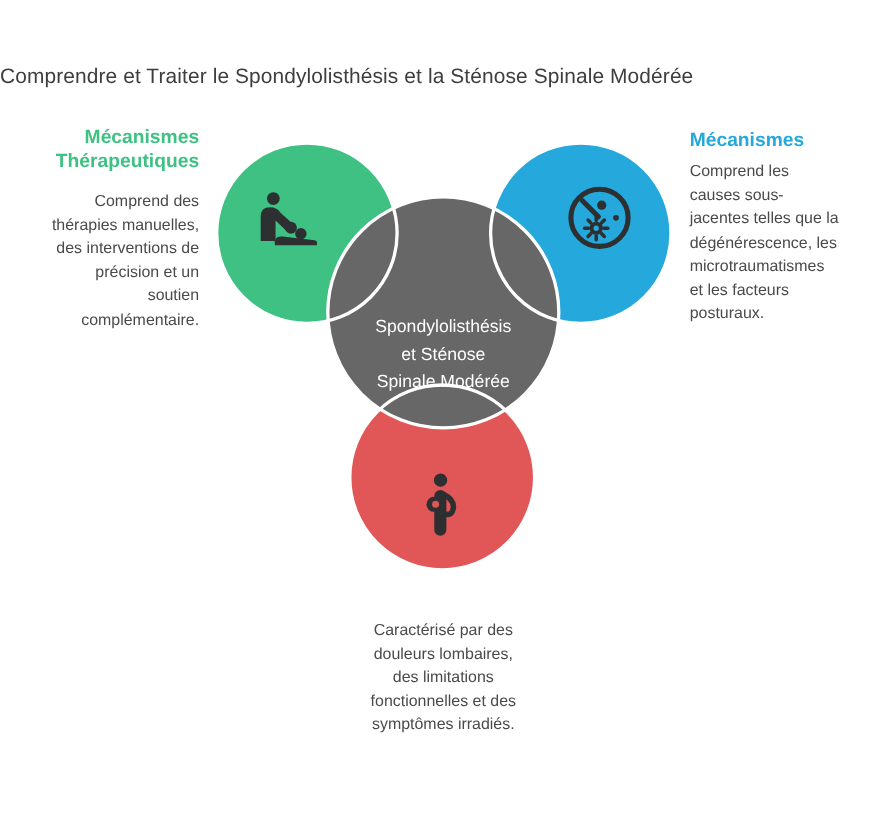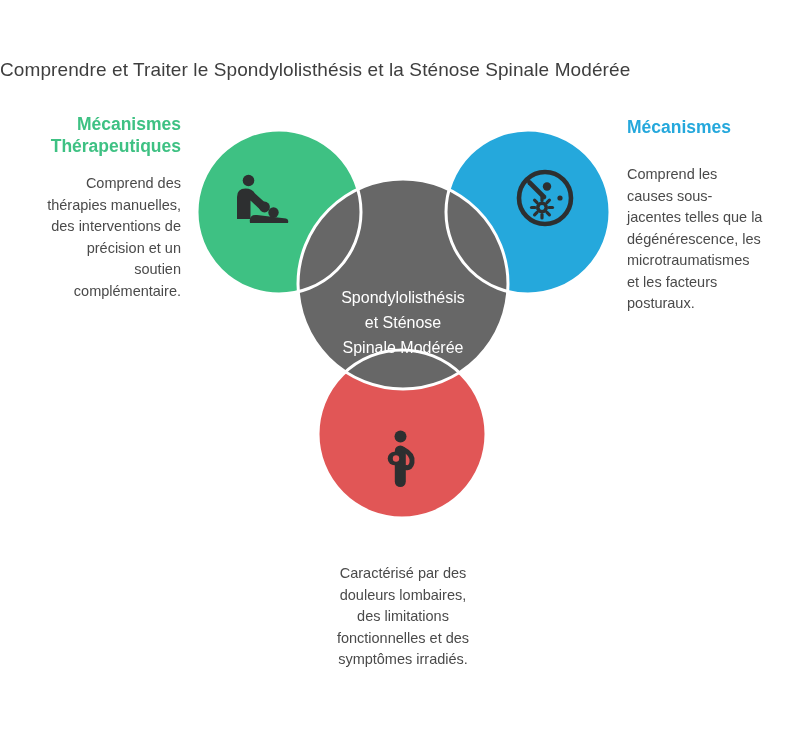--- a/index.html
+++ b/index.html
@@ -35,21 +35,21 @@
   }
   .heading.green{color:var(--green);}
   .heading.blue{color:var(--blue);}
   .heading.red{color:var(--red);}
   .body-text{
     font-size:14.5px;line-height:21.5px;color:var(--body-text);white-space:pre-line;
   }
   .block-left{top:113px;right:625px;width:172px;text-align:right;}
   .block-left .body-text{margin-top:16px;}
   .block-right{top:116px;left:627px;width:168px;text-align:left;}
-  .block-right .body-text{margin-top:26px;}
+  .block-right .body-text{margin-top:8px;}
   .block-bottom{top:545px;left:283px;width:240px;text-align:center;}
   .block-bottom .body-text{margin-top:18px;}
   .center-label{
     position:absolute;top:286px;left:283px;width:240px;z-index:3;
     text-align:center;font-size:16px;font-weight:400;line-height:24.8px;
     color:var(--center-text);white-space:pre-line;
   }
 </style>
 </head>
 <body>

